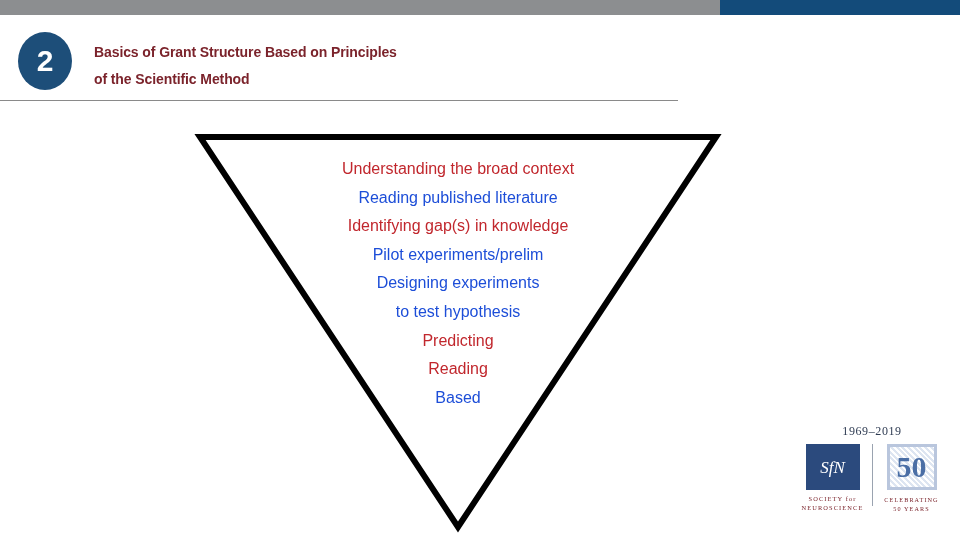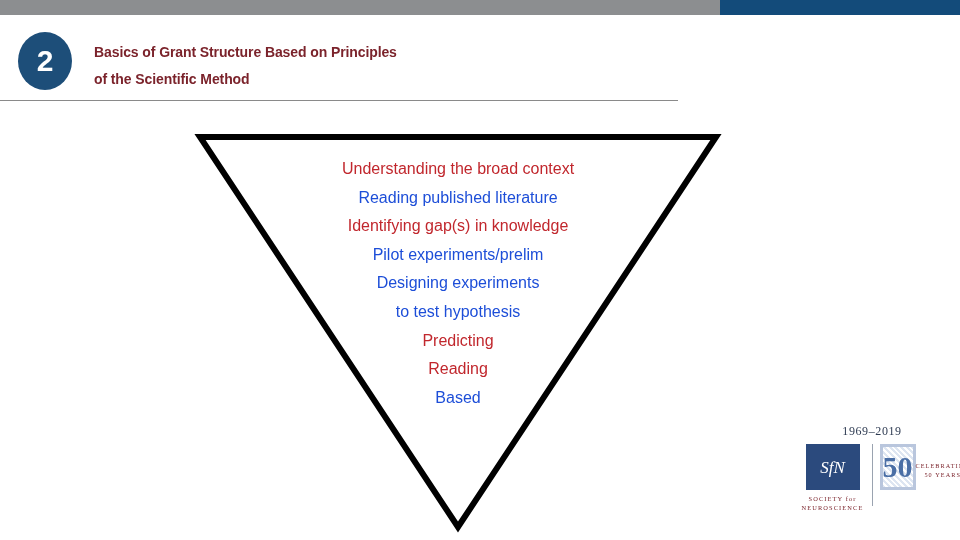--- a/index.html
+++ b/index.html
@@ -172,21 +172,21 @@
   }
   .logo-sep {
     width: 1px;
     height: 62px;
     background: #9aa3b0;
     margin: 0 7px;
   }
   .logo-fifty {
     width: 64px;
     display: flex;
-    flex-direction: row;
+    flex-direction: column;
     align-items: center;
   }
   .fifty-mark {
     width: 50px;
     height: 46px;
     border: 3px solid #b9c6dd;
     box-sizing: border-box;
     color: #4a6ea5;
     font-family: "Liberation Serif", serif;
     font-size: 30px;

